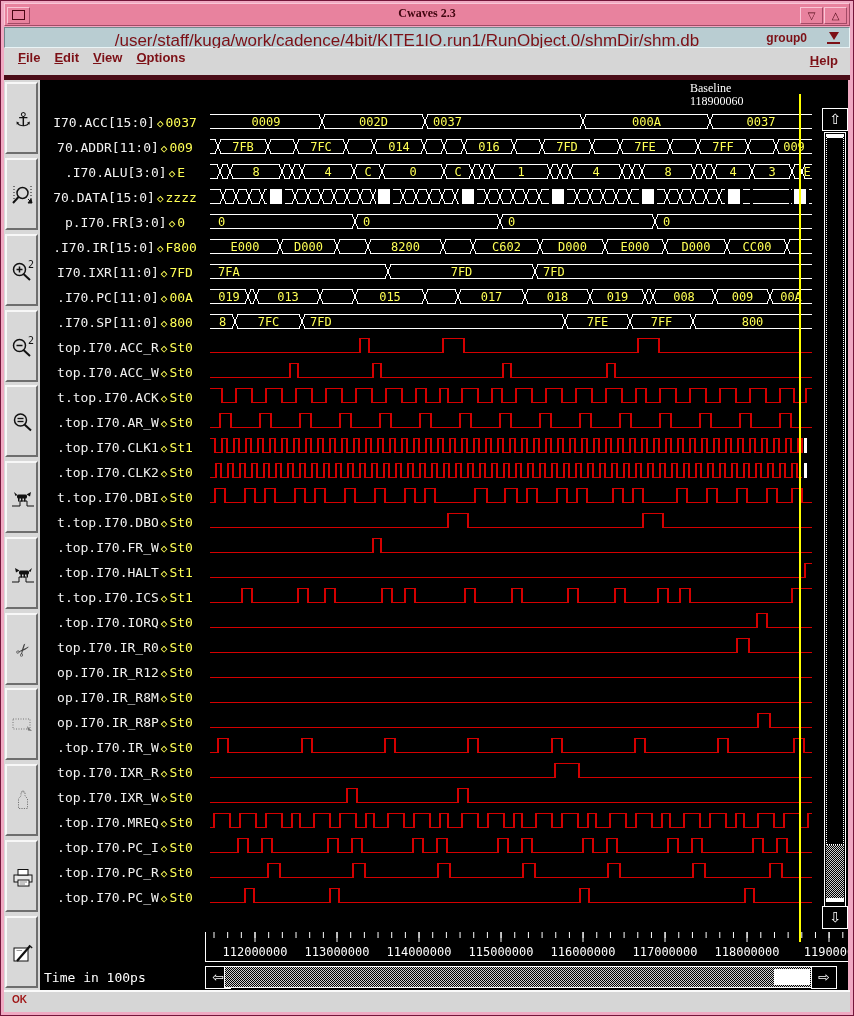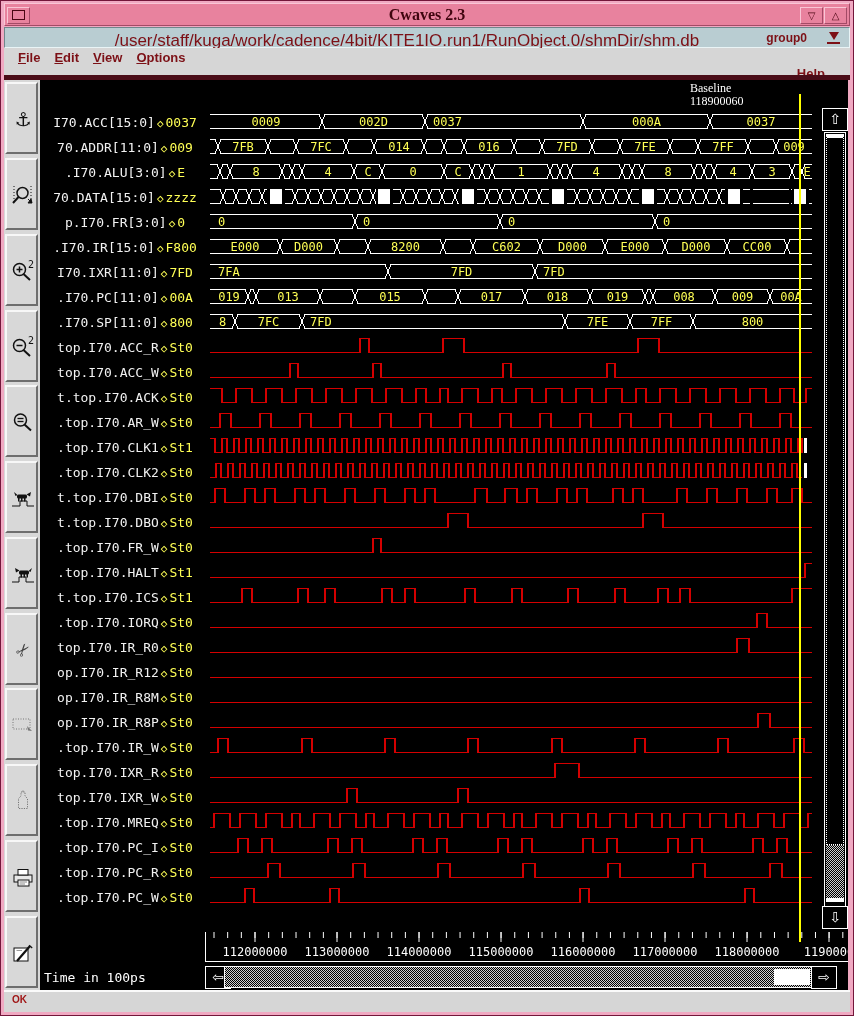--- a/index.html
+++ b/index.html
@@ -3,21 +3,21 @@
 <meta charset="utf-8">
 <style>
   html,body{margin:0;padding:0;background:#555;}
   #win{position:relative;width:854px;height:1016px;background:#f0a9c2;overflow:hidden;
        font-family:"Liberation Sans",sans-serif;box-shadow:inset 0 0 0 1px #73163a;}
   .abs{position:absolute;}
   
   #titlebar{left:4px;top:3px;width:846px;height:23px;background:#e8829e;
     border-top:1px solid #f9c6d6;border-left:1px solid #f9c6d6;border-bottom:1px solid #a34a66;border-right:1px solid #a34a66;box-sizing:border-box;}
   #title-text{left:0;right:0;top:2px;text-align:center;font-family:"Liberation Serif",serif;
-    font-weight:bold;font-size:16px;color:#40050f;}
+    font-weight:bold;font-size:12px;color:#40050f;}
   .wbtn{top:3px;width:23px;height:17px;background:#e8829e;border-top:1px solid #f9c6d6;border-left:1px solid #f9c6d6;
     border-bottom:1px solid #a34a66;border-right:1px solid #a34a66;box-sizing:border-box;text-align:center;
     font-size:10px;line-height:15px;color:#4a0612;}
   #wmenu-glyph{position:absolute;left:4px;bottom:3px;width:11px;height:8px;border:1px solid #4a0612;background:#e8829e;}
   
   #pathbar{left:4px;top:27px;width:846px;height:21px;background:#b9cdd2;box-sizing:border-box;
     border-top:1px solid #70878c;border-left:1px solid #70878c;border-bottom:1px solid #e9f4f6;border-right:1px solid #e9f4f6;}
   #path-text{left:0;right:40px;top:3px;text-align:center;font-weight:normal;font-size:17px;color:#7c1016;}
   #group-label{right:42px;top:3px;font-weight:bold;font-size:12px;color:#7c1016;}
   #group-icon{right:8px;top:3px;width:14px;height:13px;}
@@ -91,21 +91,21 @@
     <div class="abs" id="path-text">/user/staff/kuga/work/cadence/4bit/KITE1IO.run1/RunObject.0/shmDir/shm.db</div>
     <div class="abs" id="group-label">group0</div>
     <div class="abs" id="group-icon">
         <span class="tri"></span>
         <span class="bar"></span>
       </div>
   </div>
 
   <div class="abs" id="menubar">
     <span id="menu-left"><span class="mi"><span class="u">F</span>ile</span><span class="mi"><span class="u">E</span>dit</span><span class="mi"><span class="u">V</span>iew</span><span class="mi"><span class="u">O</span>ptions</span></span>
-    <span id="help-item" class="mi" style="margin:13px;"><span class="u">H</span>elp</span>
+    <span id="help-item" class="mi" style="margin:0;"><span class="u">H</span>elp</span>
   </div>
   <div class="abs" id="menusep"></div>
 
   <div class="abs" id="mainblack"></div>
 
   <div class="abs" id="toolbar">
       <div class="tbtn" style="top: 2px;">
         <svg width="26" height="22" viewBox="0 0 26 22">
           <text x="13" y="18" font-size="19" text-anchor="middle" fill="#111" font-family="DejaVu Sans">⚓</text>
         </svg>

